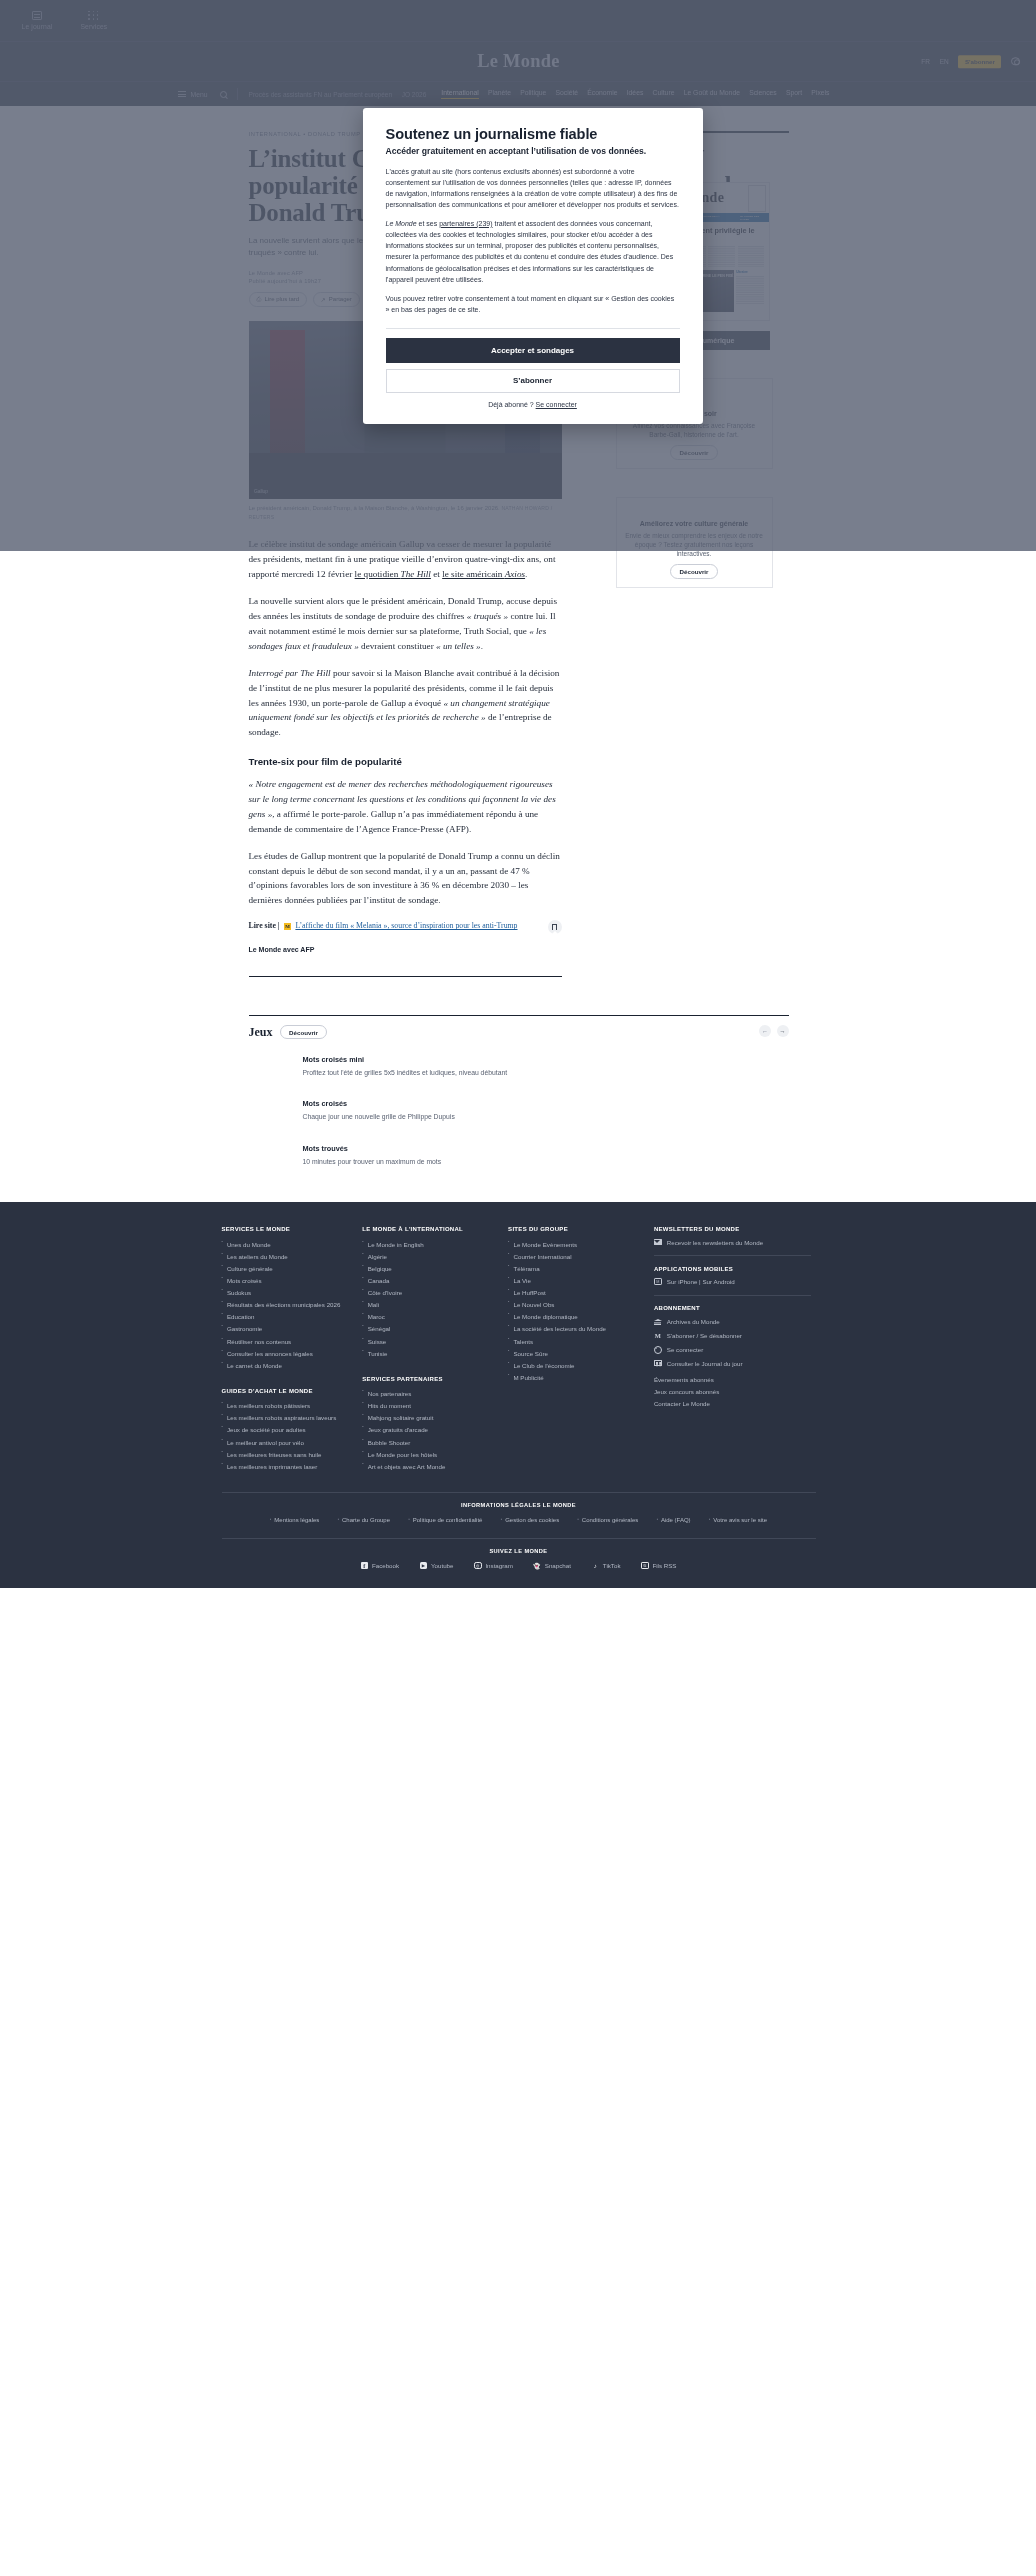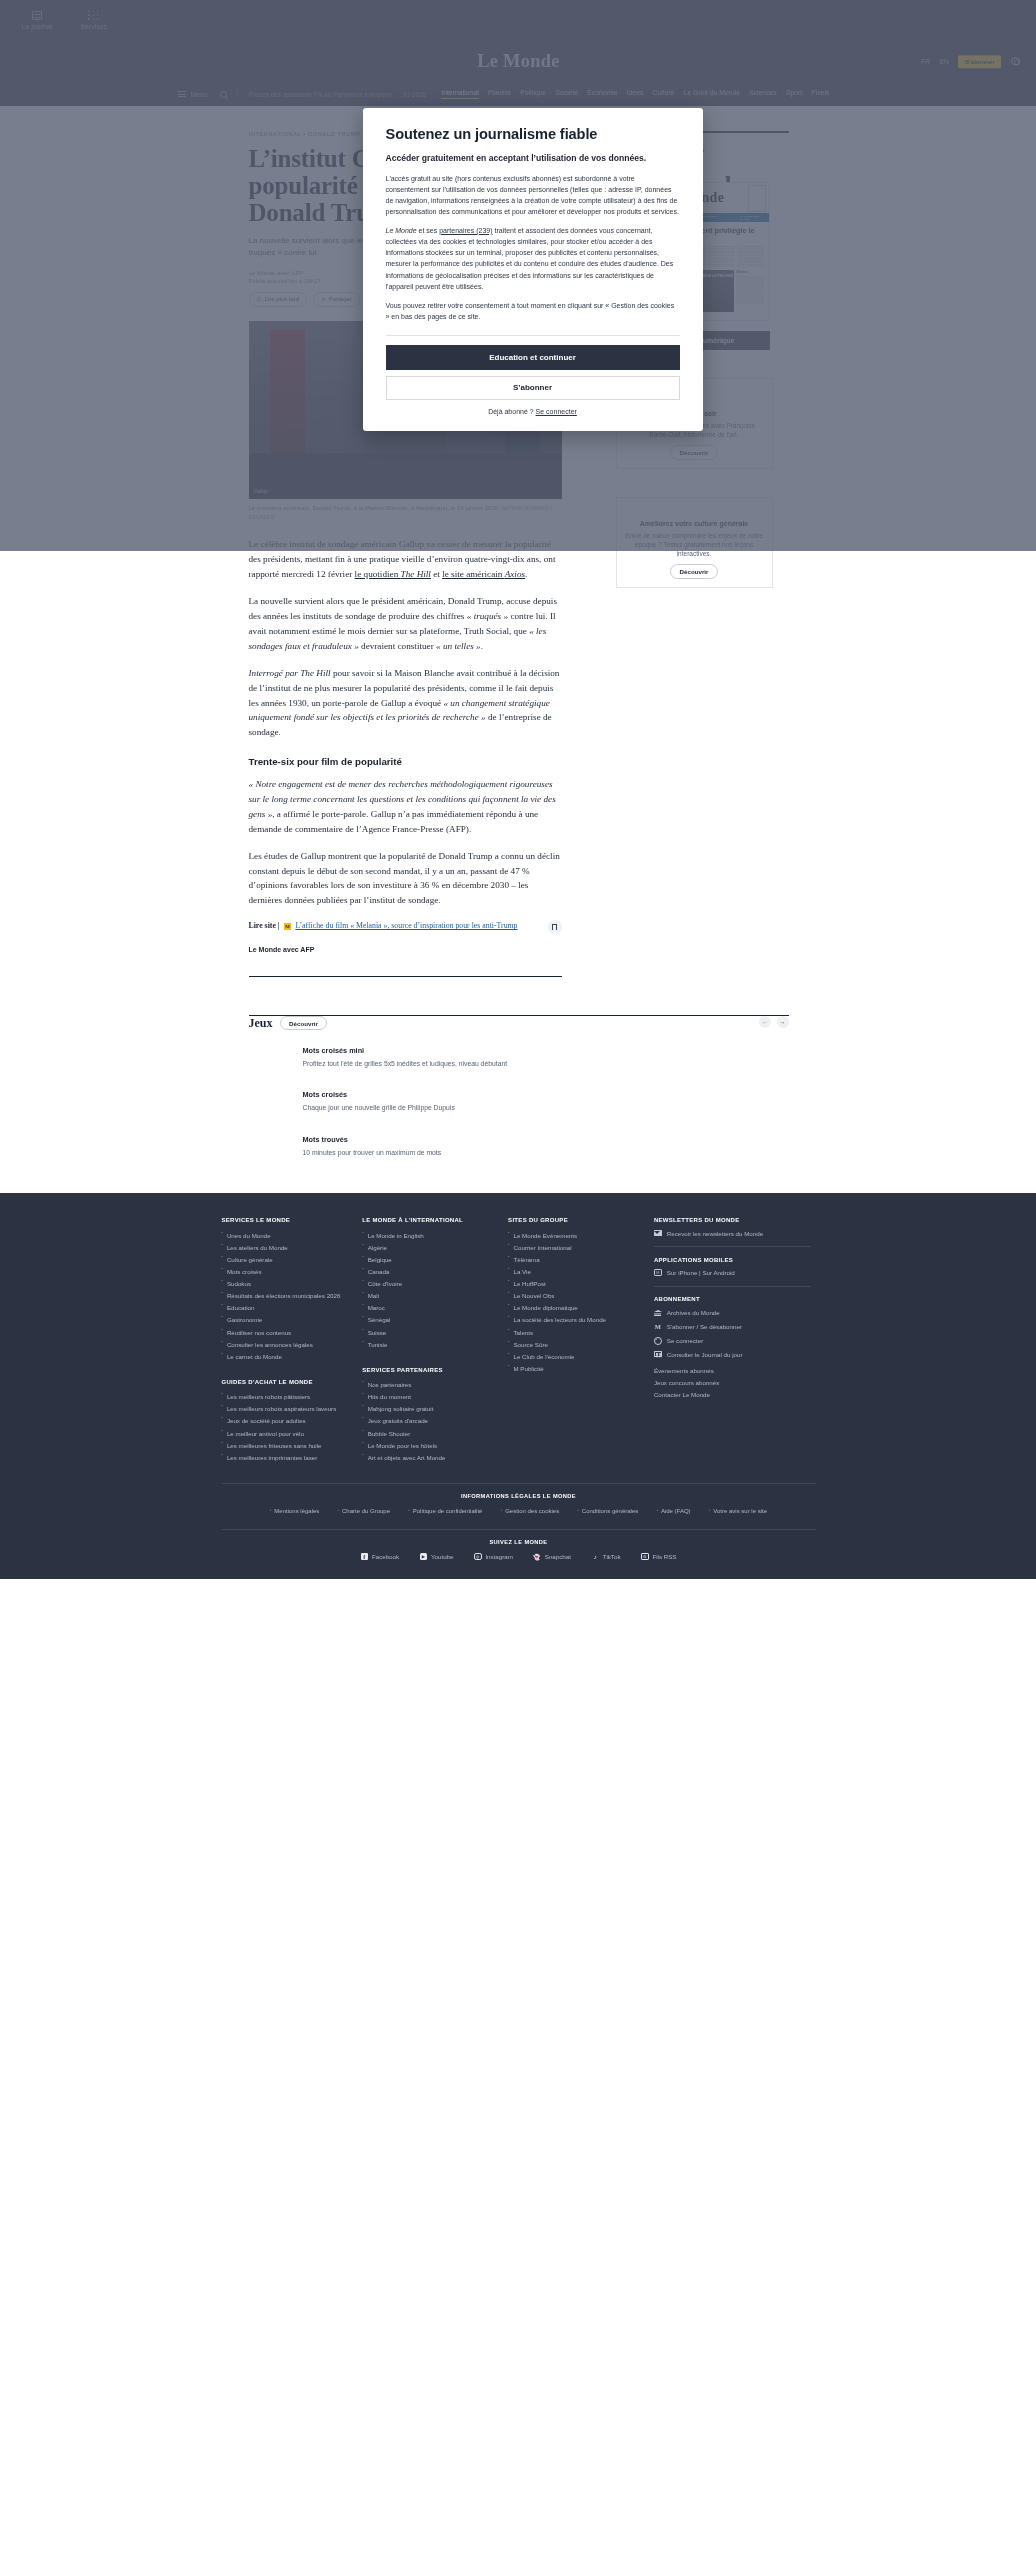--- a/index.html
+++ b/index.html
@@ -207,21 +207,21 @@
     min-height:91px; display:flex; flex-direction:column; justify-content:flex-end; align-items:center; text-align:center;
   }
   .promo-title { font-size:7px; font-weight:700; color:#1a2230; }
   .promo-desc { font-size:6.5px; line-height:1.4; color:#5a6272; margin-top:3.2px; }
   .promo-btn {
     margin-top:6.5px; border:0.5px solid #c9cdd6; border-radius:8.6px; padding:2.7px 8.6px;
     font-size:6.2px; font-weight:700; color:#1a2230; cursor:pointer;
   }
 
   
-  .jeux-sec { width:540px; margin: 38px auto 0; border-top:0.5px solid #1a2230; padding-top:0; }
+  .jeux-sec { width:540px; margin: 38px auto 0; border-top:0.5px solid #1a2230; padding-top:9px; }
   .jeux-head { display:flex; align-items:center; gap:7.6px; position:relative; }
   .jeux-title { font-family:"Liberation Serif",serif; font-size:12px; font-weight:700; }
   .jeux-cta { border:0.5px solid #c9cdd6; border-radius:8.6px; padding:2.7px 8px; font-size:6.2px; font-weight:700; cursor:pointer; }
   .jeux-arrows { position:absolute; right:0; top:0; display:flex; gap:5.4px; }
   .arrow-btn { width:12px;height:12px;border-radius:50%;background:#eef0f3;display:flex;align-items:center;justify-content:center;font-size:6px;color:#6b7385;cursor:pointer; }
   .arrow-btn.on { color:#1a2230; }
   .jeux-grid { display:grid; grid-template-columns:repeat(1,1fr); gap:21.6px; margin-top:15px; padding-left:54px; }
   .jeux-card .t { font-size:7.3px; font-weight:700; color:#1a2230; }
   .jeux-card .d { font-size:6.8px; line-height:1.5; color:#5a6272; margin-top:3.8px; }
 
@@ -267,21 +267,21 @@
   #modal-layer {
     position:absolute; left:14px; top:0; width:1037px; height:551px;
     z-index: 950; display:flex; align-items:flex-start; justify-content:center;
   }
   .modal {
     margin-top: 108px;
     width: 340px; background:#fff; border-radius:3.2px;
     padding: 18.4px 23px 16px; box-shadow:0 5.4px 21.6px rgba(0,0,0,.28);
   }
   .modal h1 { font-family:"Liberation Sans",sans-serif; font-size:14.6px; font-weight:700; color:#1a2230; letter-spacing:-0.1px; }
-  .modal h2 { font-size:8.6px; font-weight:700; color:#1a2230; margin-top:11px; line-height:1.35; }
+  .modal h2 { font-size:8.6px; font-weight:700; color:#1a2230; margin-top:4px; line-height:1.35; }
   .modal p { font-size:7px; line-height:1.6; color:#2d3545; margin-top:7.6px; }
   .modal p .ital { font-style:italic; }
   .modal p .ul { text-decoration:underline; cursor:pointer; }
   .modal-hr { height:0.5px; background:#dfe2e7; margin:13px 0 9.7px; }
   .m-btn-primary {
     width:100%; height:25px; background:#2b3241; color:#fff; font-size:8px; font-weight:700;
     display:flex;align-items:center;justify-content:center; cursor:pointer; border:none;
     font-family:"Liberation Sans",sans-serif;
   }
   .m-btn-secondary {
@@ -689,21 +689,21 @@
   <div id="modal-layer">
     <div class="modal">
       <h1>Soutenez un journalisme fiable</h1>
       <h2>Accéder gratuitement en acceptant l’utilisation de vos données.</h2>
       <p>L'accès gratuit au site (hors contenus exclusifs abonnés) est subordonné à votre consentement sur l'utilisation de vos données personnelles (telles que : adresse IP, données de navigation, informations renseignées à la création de votre compte utilisateur) à des fins de personnalisation des communications et pour améliorer et développer nos produits et services.</p>
       <p>
         <span class="ital">Le Monde</span><span> et ses </span><span class="ul">partenaires (239)</span><span> traitent et associent des données vous concernant, collectées via des cookies et technologies similaires, pour stocker et/ou accéder à des informations stockées sur un terminal, proposer des publicités et contenu personnalisés, mesurer la performance des publicités et du contenu et conduire des études d'audience. Des informations de géolocalisation précises et des informations sur les caractéristiques de l'appareil peuvent être utilisées.</span>
       </p>
       <p>Vous pouvez retirer votre consentement à tout moment en cliquant sur « Gestion des cookies » en bas des pages de ce site.</p>
       <div class="modal-hr"></div>
-      <button class="m-btn-primary">Education et continuer</button>
+      <button class="m-btn-primary">Accepter et sondages</button>
       <button class="m-btn-secondary">S’abonner</button>
       <div class="m-foot">
         <span>Déjà abonné ? </span><span class="ul">Se connecter</span>
       </div>
     </div>
   </div>
 
 </div>
 
 

